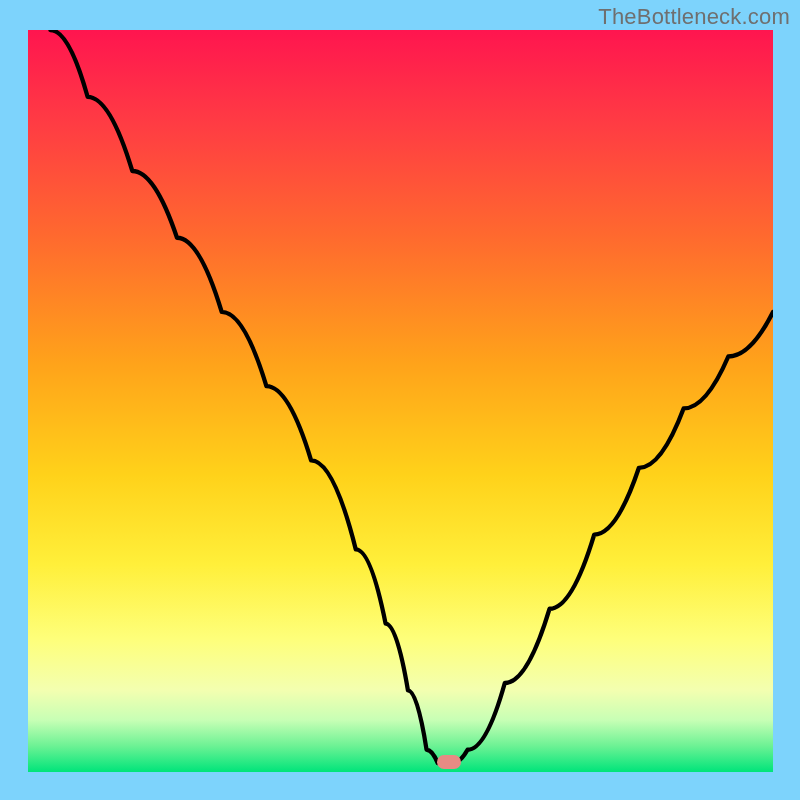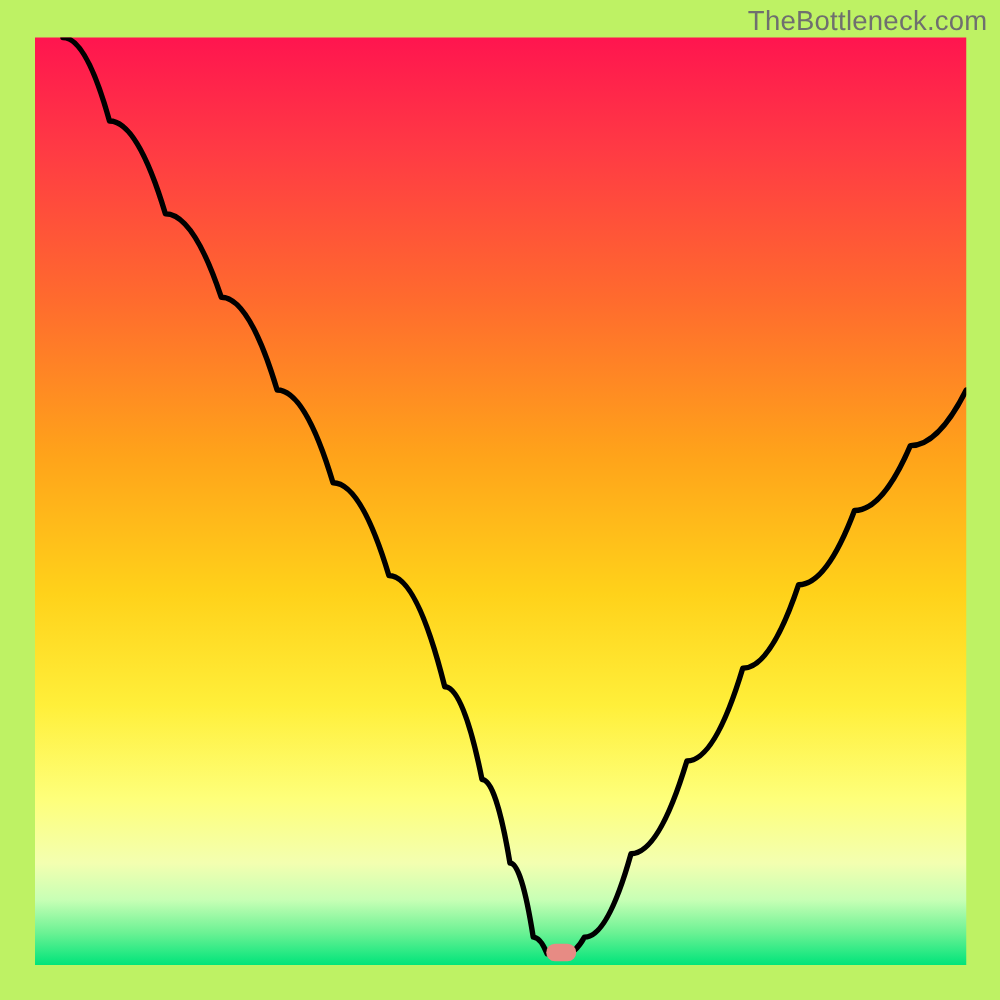--- a/index.html
+++ b/index.html
@@ -8,21 +8,21 @@
     width: 800px;
     height: 800px;
     background: #000;
     overflow: hidden;
     font-family: Arial, Helvetica, sans-serif;
   }
   .frame {
     position: relative;
     width: 800px;
     height: 800px;
-    background: #bef264;
+    background: #7dd3fc;
   }
   .watermark {
     position: absolute;
     top: 4px;
     right: 10px;
     color: #6f6f6f;
     font-size: 22px;
     font-weight: 500;
     letter-spacing: 0.2px;
     user-select: text;

